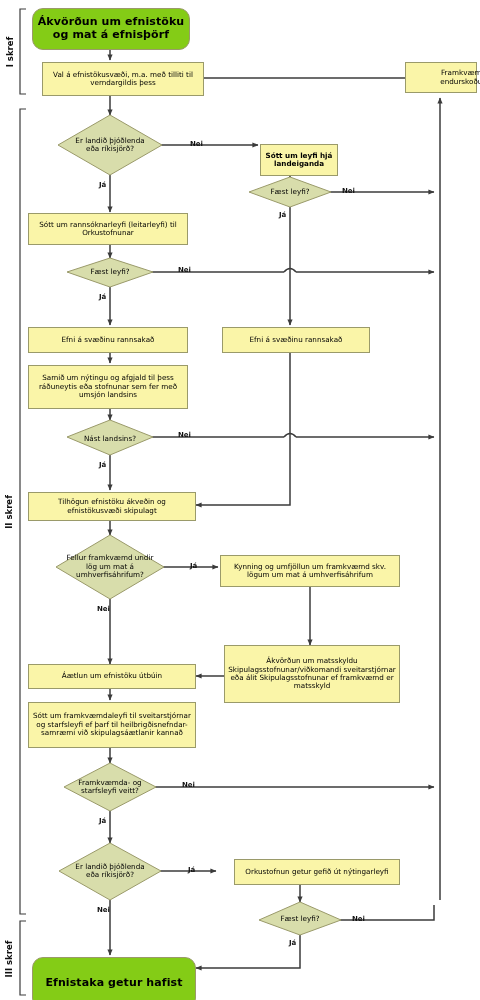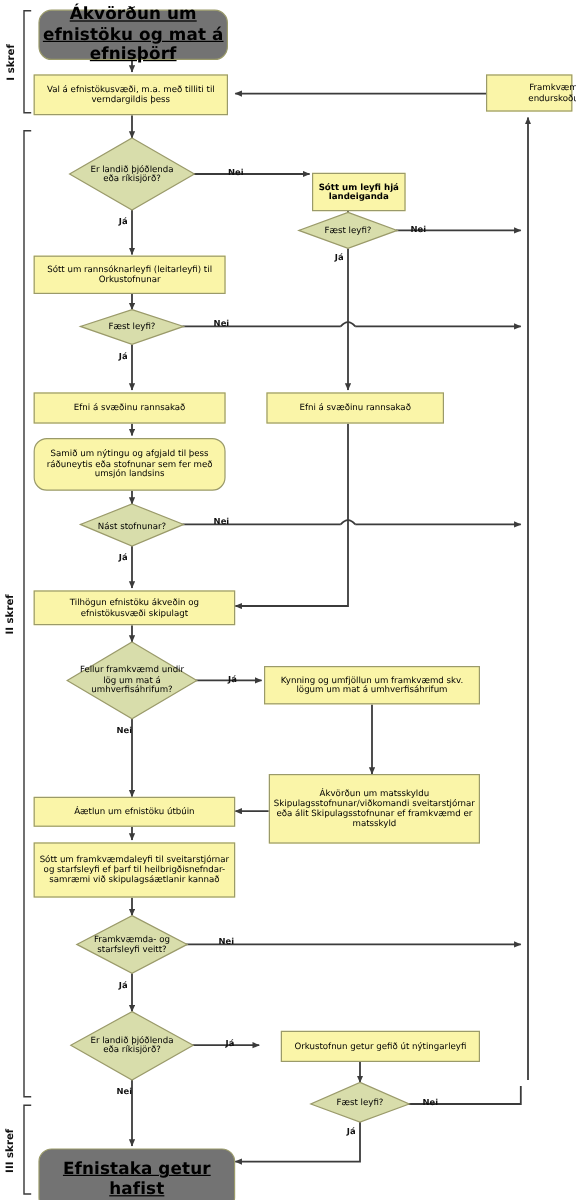--- a/index.html
+++ b/index.html
@@ -20,27 +20,26 @@
     line-height:1.18;
     white-space:pre-line;
   }
   .proc{
     background:#faf5a8;
     border:1px solid #9a9a6a;
     font-size:7.2px;
     padding:1px 3px;
   }
   .term{
-    background:#737373;
+    background:#84cc16;
     border:1.4px solid #9a9a6a;
     border-radius:11px;
-    font-size:14px;
+    font-size:11px;
     font-weight:bold;
     letter-spacing:.1px;
-    text-decoration:underline;
   }
   .dec{
     background:transparent;
     font-size:7.2px;
     pointer-events:none;
   }
   .edgelabel{
     position:absolute;
     font-size:7px;
     font-weight:bold;
@@ -153,39 +152,39 @@
       <polygon points="110,420 153,437 110,455 67,437"></polygon>
       <polygon points="110,535 164,567 110,599 56,567"></polygon>
       <polygon points="110,763 156,787 110,811 64,787"></polygon>
       <polygon points="110,843 161,871 110,900 59,871"></polygon>
       <polygon points="300,902 341,920 300,935 259,920"></polygon>
     </g>
   </svg>
 
   <div class="node term" style="left:32px;top:8px;width:158px;height:42px;">Ákvörðun um efnistöku og mat á efnisþörf</div>
 
-  <div class="node proc" style="left:28px;top:62px;width:162px;height:34px;">Val á efnistökusvæði, m.a. með tilliti til verndargildis þess</div>
+  <div class="node proc" style="left:42px;top:62px;width:162px;height:34px;">Val á efnistökusvæði, m.a. með tilliti til verndargildis þess</div>
 
   <div class="node dec" style="left:70px;top:125px;width:80px;height:40px;">Er landið þjóðlenda eða ríkisjörð?</div>
 
   <div class="node proc" style="left:260px;top:144px;width:78px;height:32px;font-weight:bold;">Sótt um leyfi hjá landeiganda</div>
 
   <div class="node dec" style="left:256px;top:184px;width:68px;height:16px;">Fæst leyfi?</div>
 
   <div class="node proc" style="left:28px;top:213px;width:160px;height:32px;">Sótt um rannsóknarleyfi (leitarleyfi) til Orkustofnunar</div>
 
   <div class="node dec" style="left:76px;top:264px;width:68px;height:16px;">Fæst leyfi?</div>
 
   <div class="node proc" style="left:28px;top:327px;width:160px;height:26px;">Efni á svæðinu rannsakað</div>
 
   <div class="node proc" style="left:222px;top:327px;width:148px;height:26px;">Efni á svæðinu rannsakað</div>
 
-  <div class="node proc" style="left:28px;top:365px;width:160px;height:44px;border-radius:11px;">Samið um nýtingu og afgjald til þess ráðuneytis eða stofnunar sem fer með umsjón landsins</div>
-
-  <div class="node dec" style="left:78px;top:428px;width:64px;height:22px;">Nást stofnunar?</div>
+  <div class="node proc" style="left:28px;top:365px;width:160px;height:44px;">Samið um nýtingu og afgjald til þess ráðuneytis eða stofnunar sem fer með umsjón landsins</div>
+
+  <div class="node dec" style="left:78px;top:428px;width:64px;height:22px;">Nást landsins?</div>
 
   <div class="node proc" style="left:28px;top:492px;width:168px;height:29px;">Tilhögun efnistöku ákveðin og efnistökusvæði skipulagt</div>
 
   <div class="node dec" style="left:64px;top:549px;width:92px;height:36px;">Fellur framkvæmd undir lög um mat á umhverfisáhrifum?</div>
 
   <div class="node proc" style="left:220px;top:555px;width:180px;height:32px;">Kynning og umfjöllun um framkvæmd skv. lögum um mat á umhverfisáhrifum</div>
 
   <div class="node proc" style="left:224px;top:645px;width:176px;height:58px;">Ákvörðun um matsskyldu Skipulagsstofnunar/viðkomandi sveitarstjórnar eða álit Skipulagsstofnunar ef framkvæmd er matsskyld</div>
 
   <div class="node proc" style="left:28px;top:664px;width:168px;height:25px;">Áætlun um efnistöku útbúin</div>

